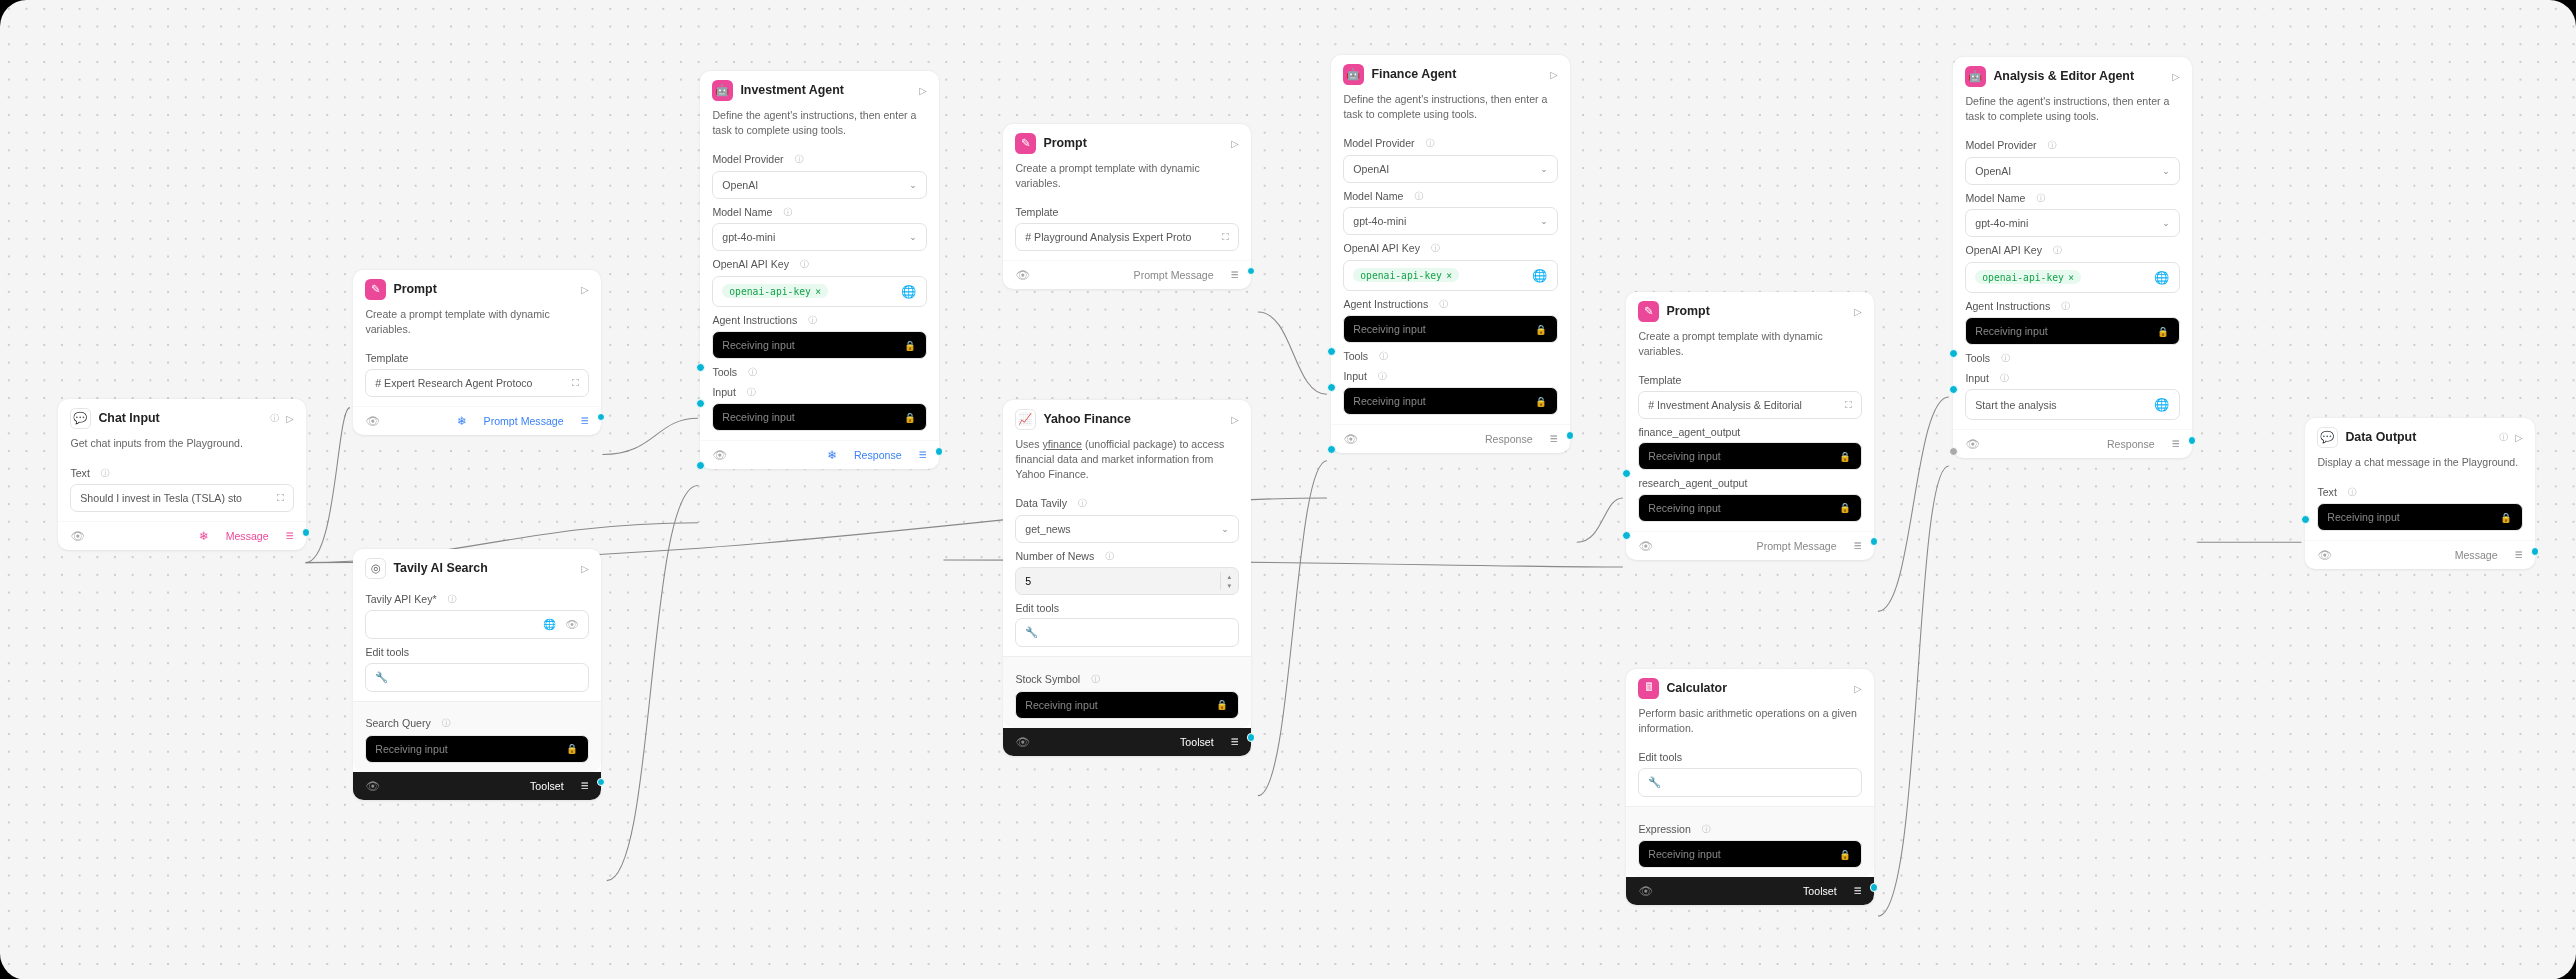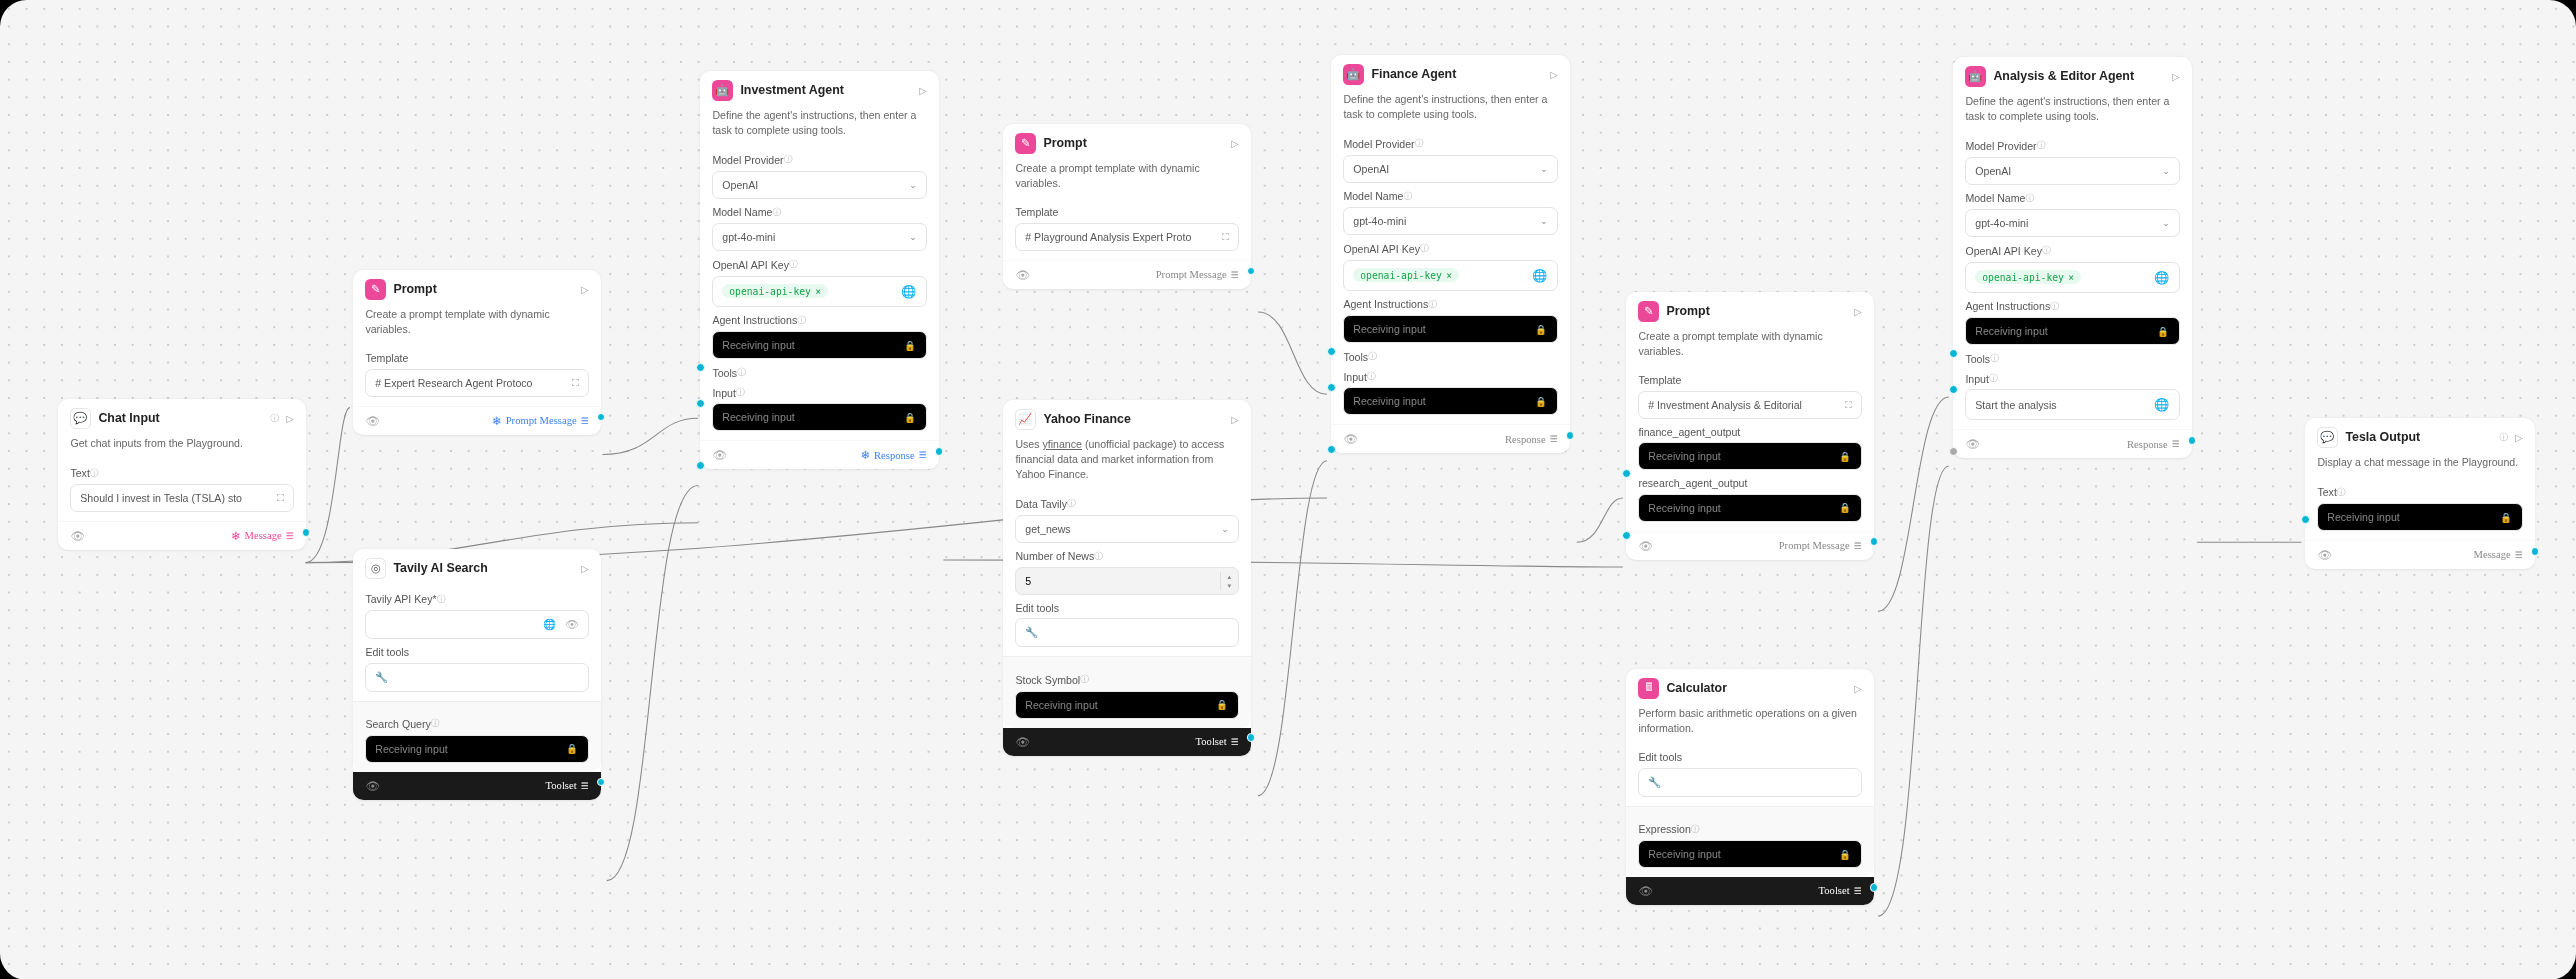--- a/index.html
+++ b/index.html
@@ -44,21 +44,21 @@
   align-items: center;
   justify-content: center;
   flex-shrink: 0;
 }
 .node-icon.pink { background: #ec4899; color: #fff; }
 .node-icon.white { background: #fff; border: 0.9px solid #e5e5e5; color: #555; }
 .node-title { font-weight: 600; font-size: 12.4px; flex: 1; color: #222; }
 .play-icon { color: #999; font-size: 9.7px; }
 .node-desc { padding: 0 12.4px 8.9px 12.4px; font-size: 10.6px; color: #666; line-height: 1.4; }
 .node-body { padding: 0 12.4px 8.9px 12.4px; }
-.field-label { font-size: 10.6px; color: #555; margin: 7px 0 4.4px 0; display: flex; align-items: center; gap: 0; }
+.field-label { font-size: 10.6px; color: #555; margin: 7px 0 4.4px 0; display: flex; align-items: flex-start; gap: 11px; }
 .info-icon { color: #bbb; font-size: 8.9px; }
 .input-box {
   background: #fff;
   border: 0.9px solid #e3e3e3;
   border-radius: 7px;
   padding: 7px 8.9px;
   font-size: 10.6px;
   color: #555;
   display: flex;
   align-items: center;
@@ -87,21 +87,21 @@
   gap: 7px;
   border-top: 0.9px solid rgba(0,0,0,0.03);
 }
 .node-footer.dark {
   background: #1a1a1a;
   color: #fff;
   border-radius: 0 0 10.6px 10.6px;
   border-top: none;
 }
 .eye-icon { color: #aaa; font-size: 11.5px; }
-.footer-label { margin-left: auto; font-size: 10.6px; display: flex; align-items: center; gap: 4px; font-family: Liberation Serif, serif; }
+.footer-label { margin-left: auto; font-size: 10.6px; display: flex; align-items: center; gap: 17px; }
 .footer-label.blue { color: #3b82f6; }
 .footer-label.pink { color: #ec4899; }
 .footer-label.white { color: #fff; }
 .footer-label.gray { color: #888; }
 .snowflake { font-size: 11.5px; }
 .expand-icon { color: #999; font-size: 9.7px; margin-left: auto; }
 .wrench-center { text-align: center; width: 100%; }
 .section-dark { background: #f9f9f9; border-radius: 0 0 10.6px 10.6px; padding: 8.9px 12.4px; border-top: 0.9px solid #eee; }
 .port {
   position: absolute;
@@ -609,21 +609,21 @@
           <span>Response</span>
           <span style="font-size:8.9px;">☰</span>
         </div>
   </div>
   <div class="port blue" style="right:-4.4px; bottom:13.3px;"></div>
 </div>
 
 <div class="node" style="left:2305px; top:418px; width:230px;">
   <div class="node-header">
     <div class="node-icon white">💬</div>
-    <div class="node-title">Tesla Output</div>
+    <div class="node-title">Data Output</div>
     <span class="info-icon">ⓘ</span>
     <span class="play-icon">▷</span>
   </div>
   <div class="node-desc">Display a chat message in the Playground.</div>
   <div class="node-body">
     <div class="field-label">
           <span>Text</span>
           <span class="info-icon">ⓘ</span>
         </div>
     <div class="input-box receiving">

